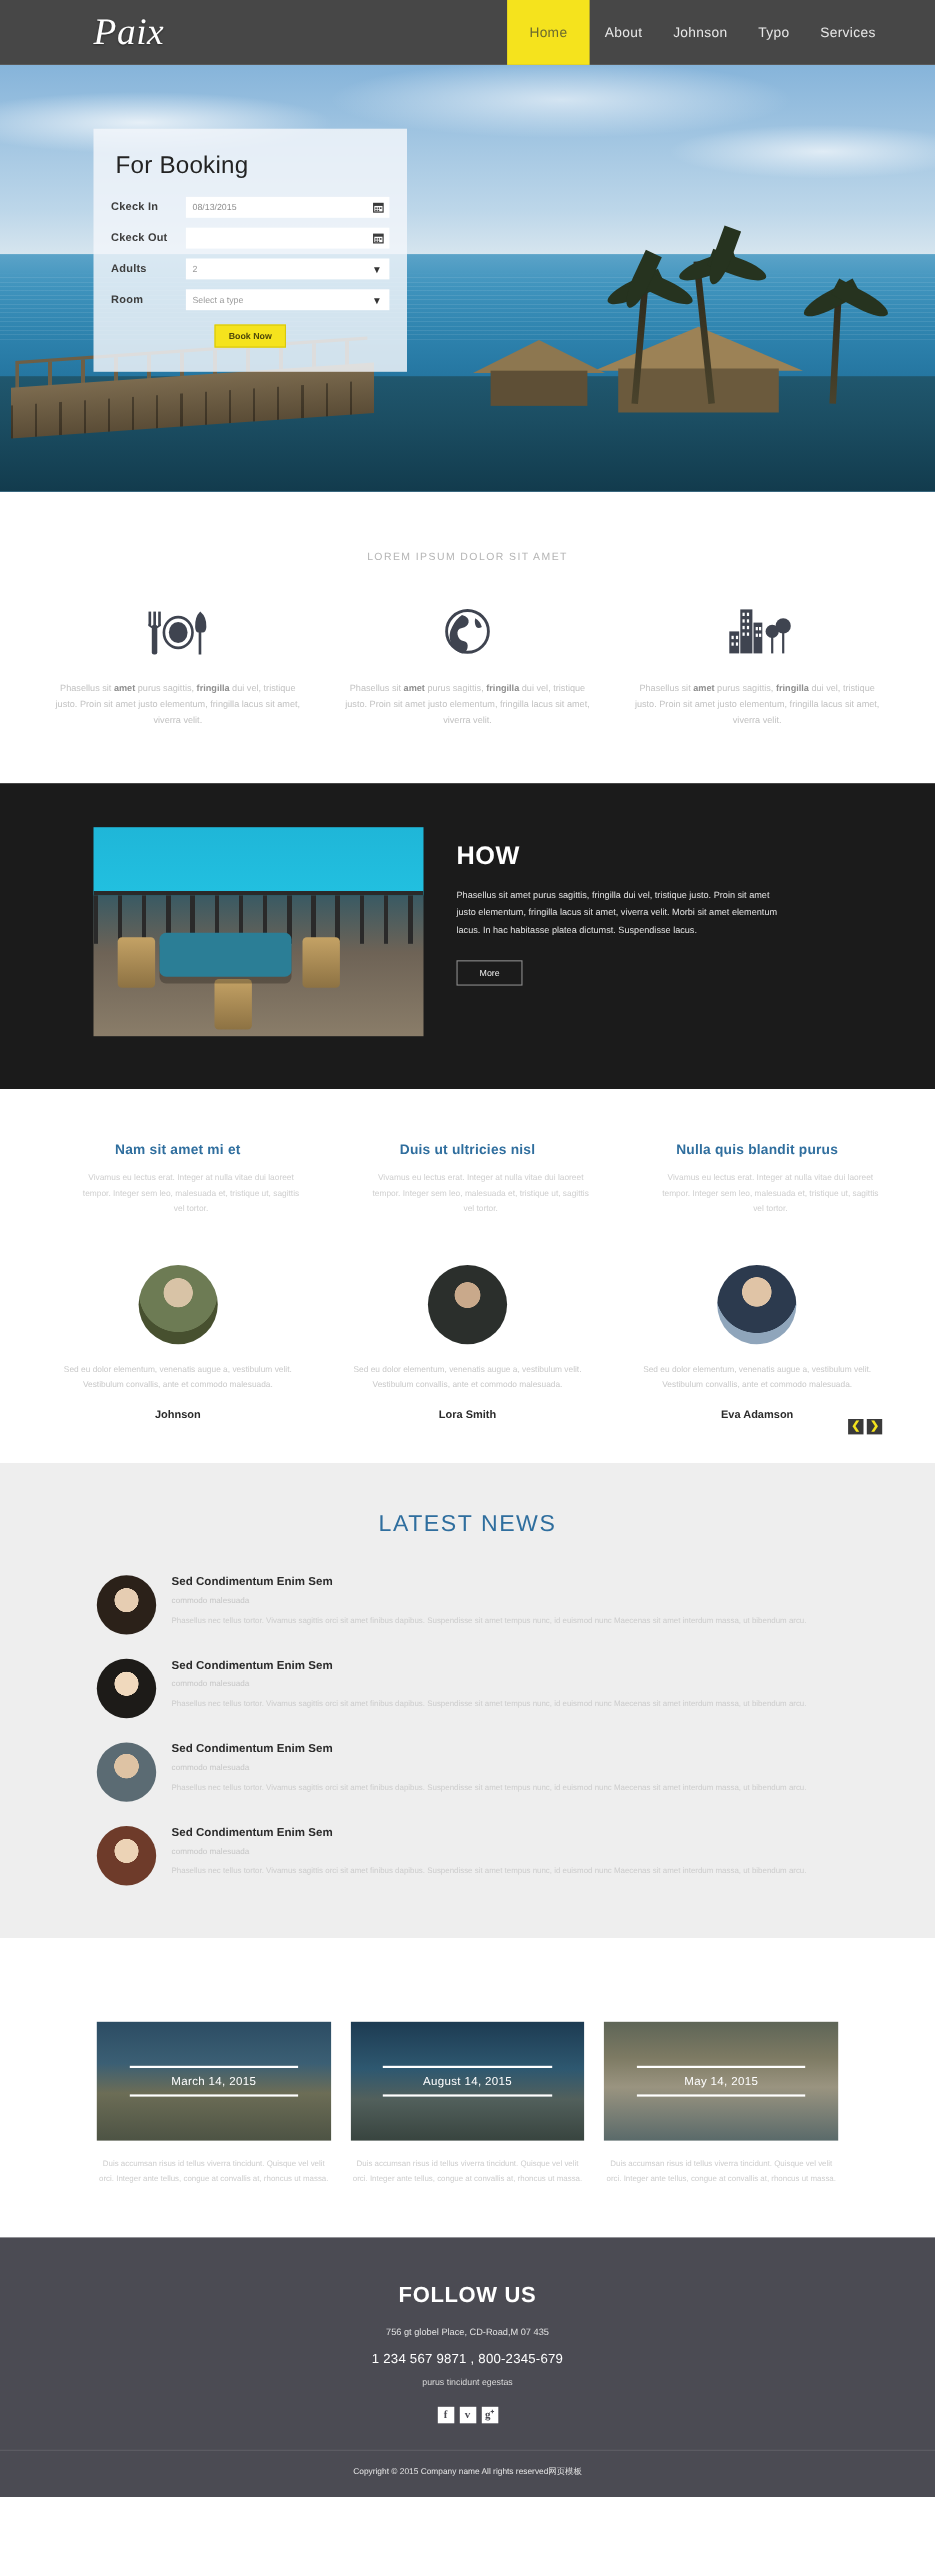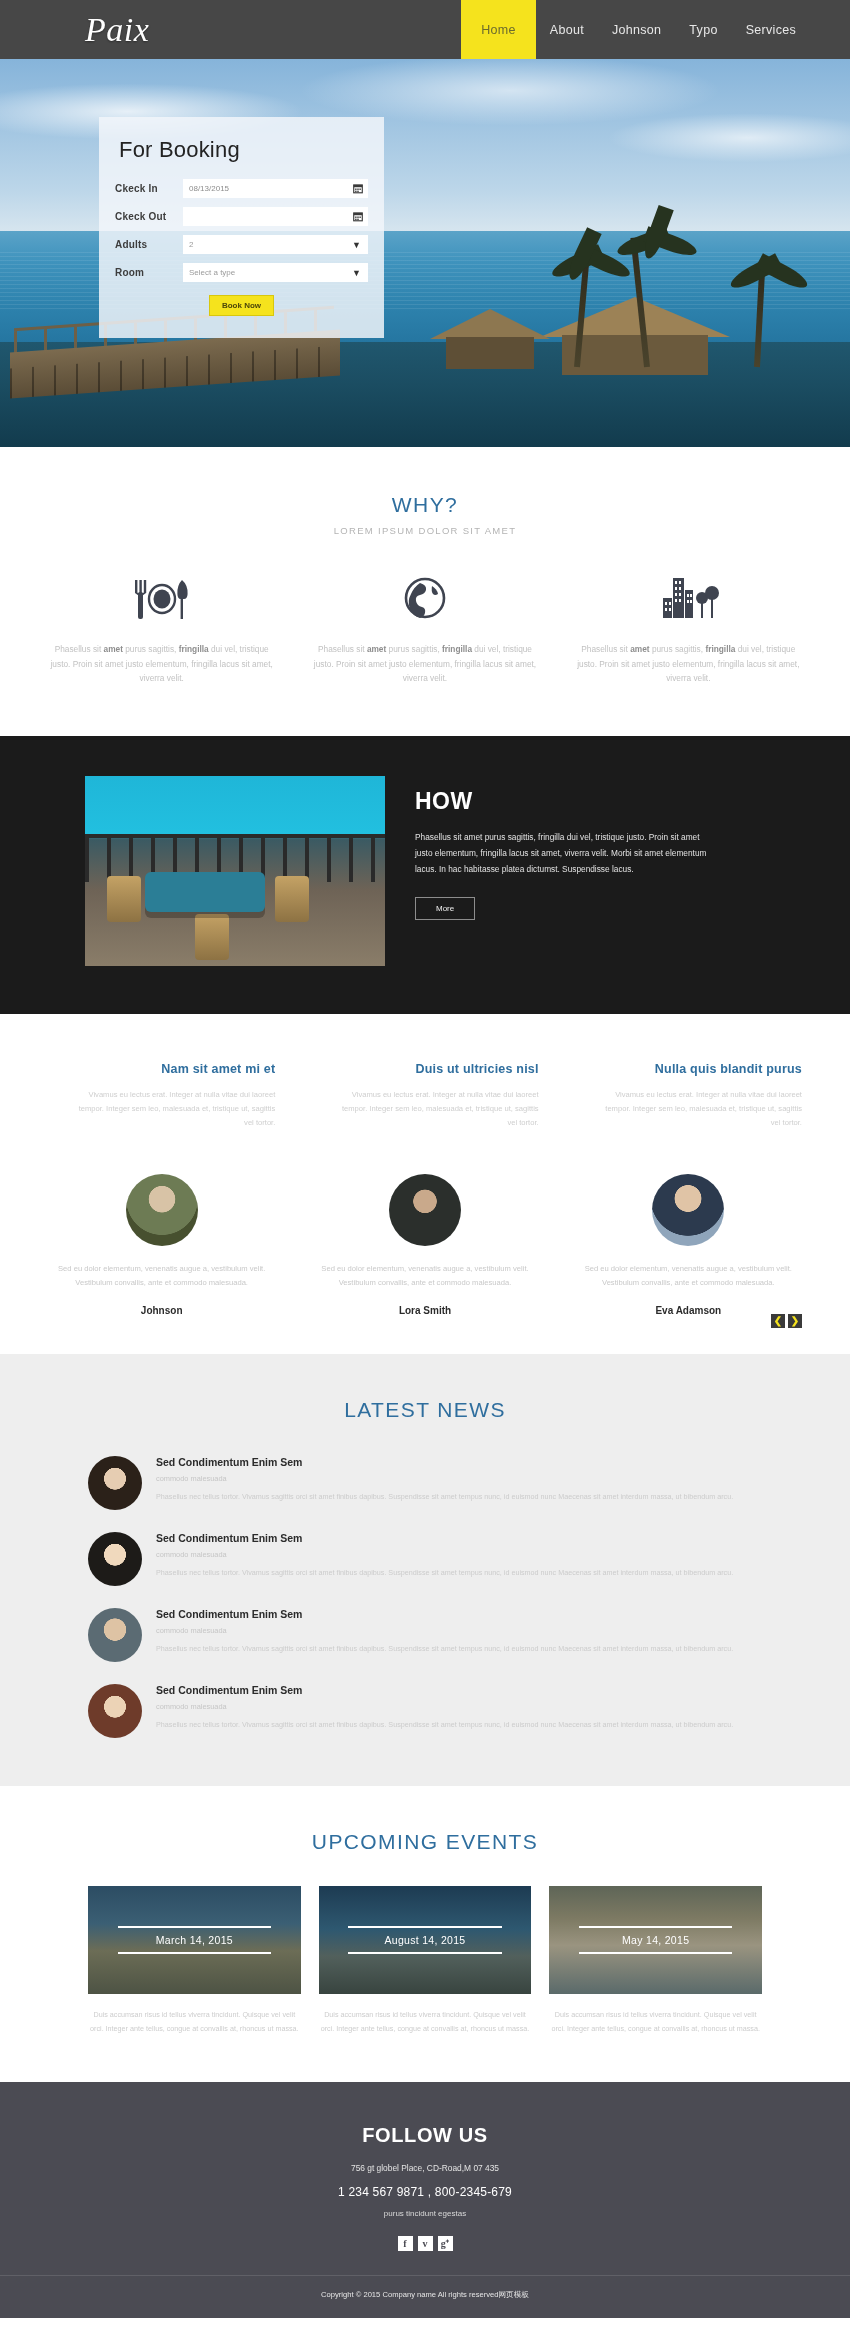--- a/index.html
+++ b/index.html
@@ -123,21 +123,21 @@
   .pier-rail {
     position:absolute; left: 14px; bottom: 100px; width: 320px; height: 30px;
     border-top: 3px solid #6e5f46;
     transform: skewY(-4deg);
     background: repeating-linear-gradient(90deg, #6e5f46 0 3px, transparent 3px 30px);
   }
 
   
   .booking {
     position: absolute;
-    left: 99px; top: 58px;
+    left: 85px; top: 58px;
     width: 285px;
     background: rgba(242,246,250,.84);
     padding: 18px 16px 22px 16px;
   }
   .booking h2 {
     font-size: 22px;
     font-weight: 400;
     color: #232323;
     margin: 2px 0 16px 4px;
     letter-spacing: .2px;
@@ -251,21 +251,21 @@
     color: #efefef;
     background: transparent;
     font-size: 8px;
     padding: 6px 20px;
     cursor: pointer;
     font-family: "Liberation Sans", sans-serif;
   }
 
   
   .features { background:#fff; padding: 48px 30px 14px 30px; display:flex; }
-  .feat { flex:1; text-align:right; padding: 0 18px; }
+  .feat { flex:1; text-align:center; padding: 0 18px; }
   .feat h3 { font-size: 12.5px; color: #2f6e9e; font-weight: bold; letter-spacing:.2px; }
   .feat p { margin-top: 12px; font-size: 7.6px; line-height: 1.85; color: #cfcfcf; margin-left: 24px; }
 
   
   .testi { background:#fff; padding: 30px 30px 38px 30px; display:flex; position:relative; }
   .tst { flex:1; text-align:center; padding: 0 20px; }
   .avatar {
     width: 72px; height: 72px; border-radius: 50%;
     margin: 0 auto; overflow:hidden; position:relative;
   }
@@ -433,21 +433,20 @@
         <span class="b-val">Select a type</span>
         <span class="chev">▼</span>
       </div>
     </div>
 
     <button class="book-now">Book Now</button>
   </div>
 </div>
 
 <div class="why">
-  <div class="sec-title">WHY?</div>
   <div class="sec-sub">LOREM IPSUM DOLOR SIT AMET</div>
 
   <div class="cols3">
     <div class="col3">
       <div class="why-icon">
         <svg width="62" height="42" viewBox="0 0 62 42">
           <g fill="#3f4450">
             <rect x="4" y="2" width="2.4" height="13"></rect>
               <rect x="8.4" y="2" width="2.4" height="13"></rect>
             <rect x="12.8" y="2" width="2.4" height="13"></rect>
@@ -594,21 +593,20 @@
       <div class="news-body">
         <h4>Sed Condimentum Enim Sem</h4>
         <div class="news-meta">commodo malesuada</div>
         <p>Phasellus nec tellus tortor. Vivamus sagittis orci sit amet finibus dapibus. Suspendisse sit amet tempus nunc, id euismod nunc Maecenas sit amet interdum massa, ut bibendum arcu.</p>
       </div>
     </div>
   </div>
 </div>
 
 <div class="events">
-  <div class="sec-title">UPCOMING EVENTS</div>
   <div class="ev-grid">
     <div class="ev">
       <div class="ev-thumb evt1">
         <div class="ev-date">March 14, 2015</div>
       </div>
       <p>Duis accumsan risus id tellus viverra tincidunt. Quisque vel velit orci. Integer ante tellus, congue at convallis at, rhoncus ut massa.</p>
     </div>
     <div class="ev">
       <div class="ev-thumb evt2">
         <div class="ev-date">August 14, 2015</div>

